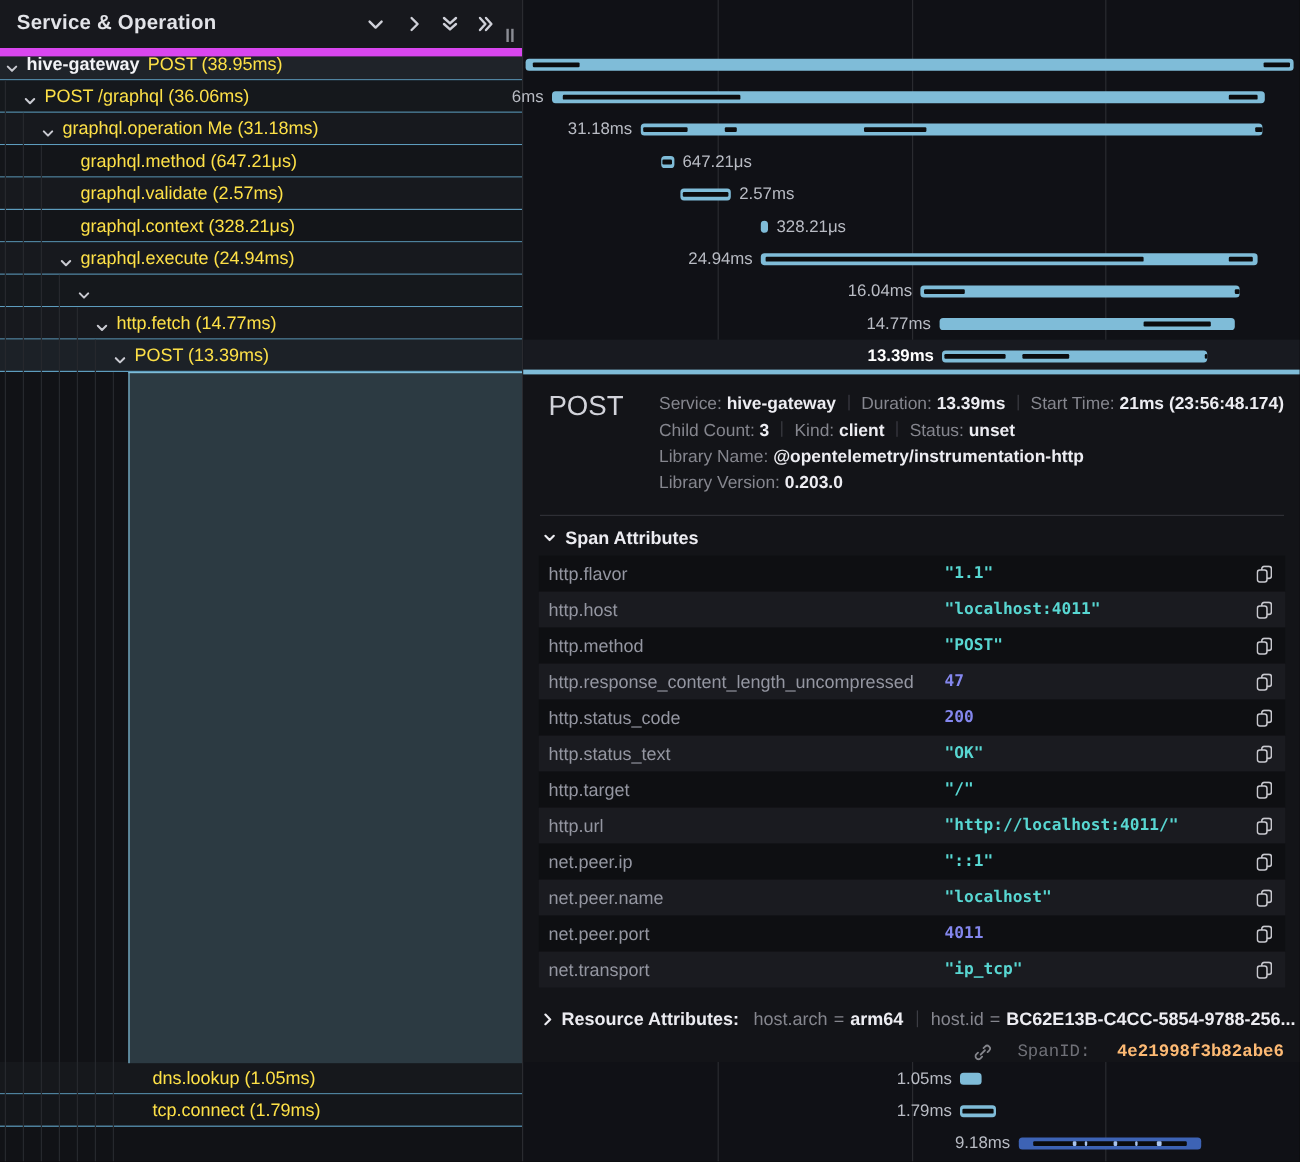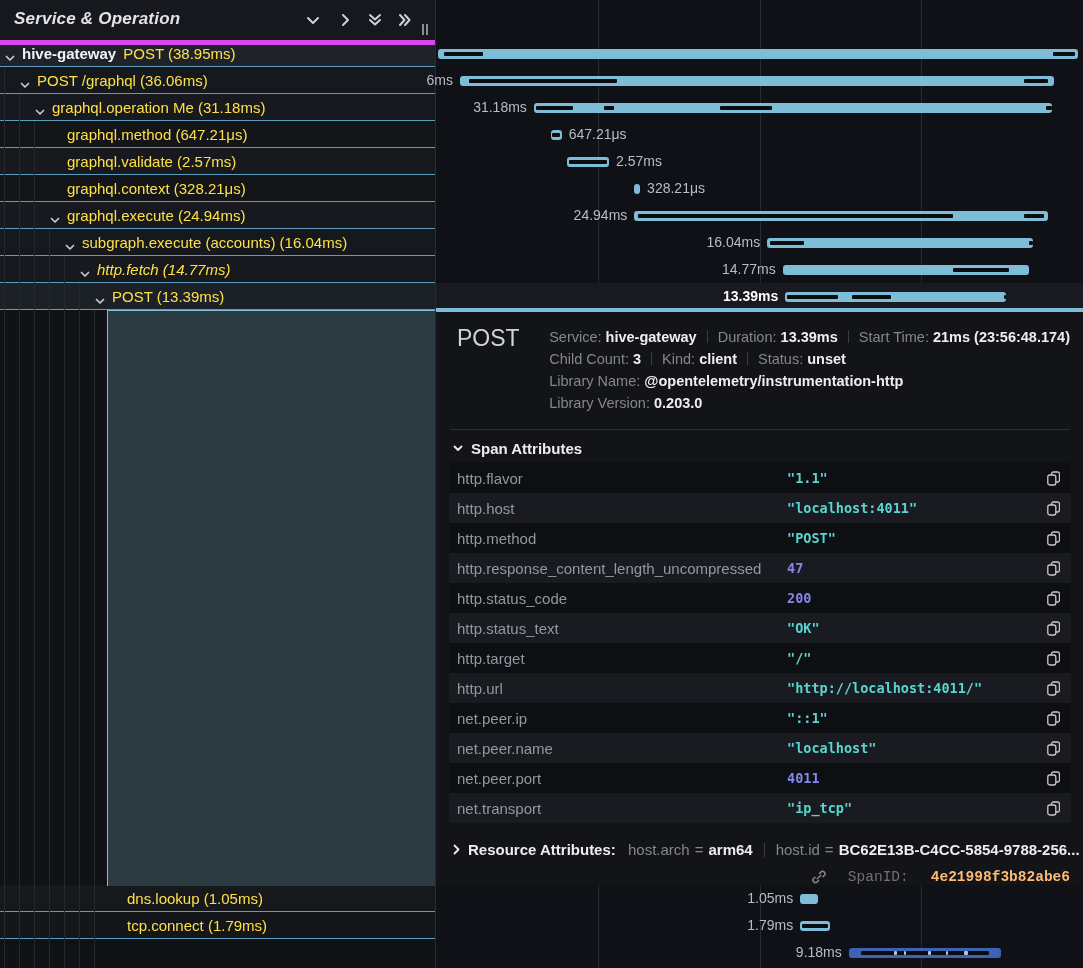--- a/index.html
+++ b/index.html
@@ -1,21 +1,21 @@
 <!DOCTYPE html>
 <html><head>
 <meta charset="utf-8">
 <style>
   html,body{margin:0;padding:0;background:#0e0f12;}
   body{width:1083px;height:968px;position:relative;overflow:hidden;
        font-family:"Liberation Sans",sans-serif;color:#c7c9cf;-webkit-font-smoothing:antialiased;}
   
   #left-panel{position:absolute;left:0;top:0;width:435px;height:968px;background:#111216;}
   #left-header{position:absolute;left:0;top:0;width:435px;height:40px;background:#17181d;
-               border-bottom:5px solid #d946ef;font-style:italic;}
+               border-bottom:7px solid #d946ef;}
   #left-title{position:absolute;left:14px;top:9px;font-size:17px;font-weight:700;color:#e2e3e8;letter-spacing:.2px;}
   .hdr-icon{position:absolute;top:11px;width:20px;height:18px;display:flex;align-items:center;justify-content:center;cursor:pointer;}
   .hdr-icon svg{display:block;}
   #drag-handle{position:absolute;left:419px;top:22px;width:12px;height:14px;display:flex;gap:2px;align-items:center;justify-content:center;}
   #drag-handle i{display:block;width:2px;height:11px;background:#8b8d95;}
   #rows-left{position:absolute;left:0;top:0;width:435px;height:968px;}
   .lrow{position:absolute;left:0;width:435px;height:27px;box-sizing:border-box;
         border-bottom:1px solid #5d9cbd;display:flex;align-items:center;font-size:15px;cursor:pointer;}
   .lrow .svc{font-weight:700;color:#f2f3f6;margin-right:7px;white-space:nowrap;}
   .lrow .svc.it{font-style:italic;}
@@ -104,23 +104,22 @@
       <div class="lrow" style="top: 202px; background: rgb(23, 25, 30); padding-left: 67px;">
         <span class="row-chevron" style="left: 50px;"><svg width="10" height="7" viewBox="0 0 10 7">
             <path d="M1.5 1.5L5 5l3.5-3.5" fill="none" stroke="#c9cad1" stroke-width="1.7" stroke-linecap="round" stroke-linejoin="round"></path>
           </svg></span>
         <span class="op">graphql.execute (24.94ms)</span>
       </div>
       <div class="lrow" style="top: 229px; background: rgb(21, 24, 28); padding-left: 82px;">
         <span class="row-chevron" style="left: 65px;"><svg width="10" height="7" viewBox="0 0 10 7">
             <path d="M1.5 1.5L5 5l3.5-3.5" fill="none" stroke="#c9cad1" stroke-width="1.7" stroke-linecap="round" stroke-linejoin="round"></path>
           </svg></span>
-        <span class="op">subgraph.execute (accounts) (16.04ms)</span>
-      </div>
-      <div class="lrow" style="top: 256px; background: rgb(23, 25, 30); padding-left: 97px; font-style: italic;">
+      </div>
+      <div class="lrow" style="top: 256px; background: rgb(23, 25, 30); padding-left: 97px;">
         <span class="row-chevron" style="left: 80px;"><svg width="10" height="7" viewBox="0 0 10 7">
             <path d="M1.5 1.5L5 5l3.5-3.5" fill="none" stroke="#c9cad1" stroke-width="1.7" stroke-linecap="round" stroke-linejoin="round"></path>
           </svg></span>
         <span class="op">http.fetch (14.77ms)</span>
       </div>
       <div class="lrow" style="top: 283px; background: rgb(28, 33, 39); padding-left: 112px;">
         <span class="row-chevron" style="left: 95px;"><svg width="10" height="7" viewBox="0 0 10 7">
             <path d="M1.5 1.5L5 5l3.5-3.5" fill="none" stroke="#c9cad1" stroke-width="1.7" stroke-linecap="round" stroke-linejoin="round"></path>
           </svg></span>
         <span class="op">POST (13.39ms)</span>

